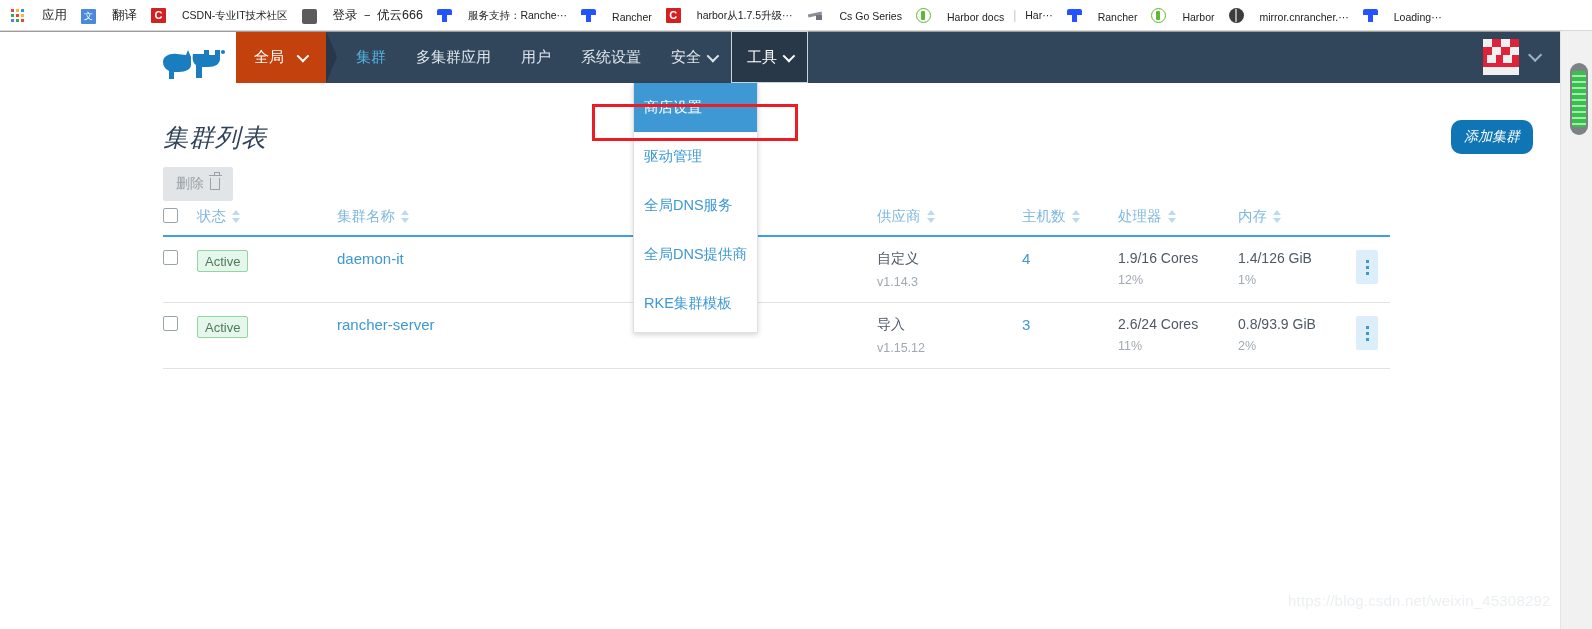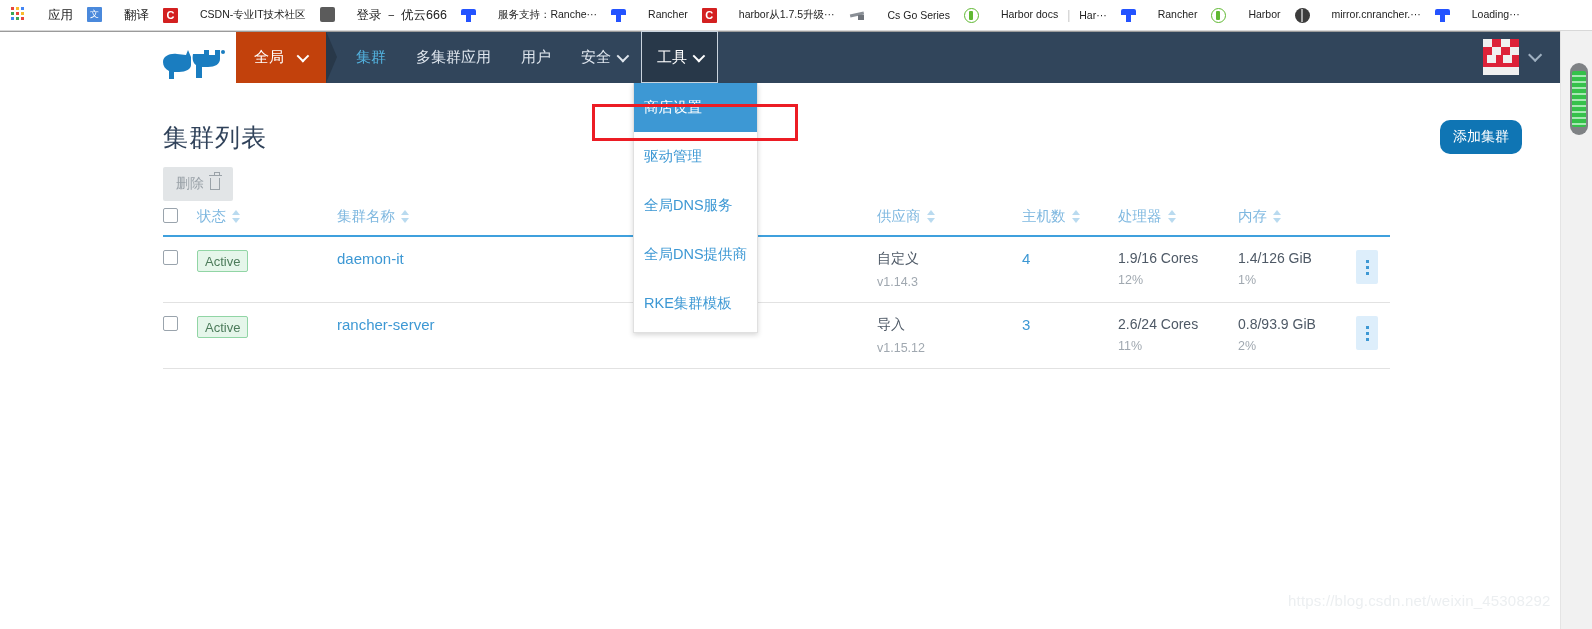--- a/index.html
+++ b/index.html
@@ -18,22 +18,22 @@
     background:#ffffff;
     border-bottom:1px solid #d8d8d8;
     display:flex;
     align-items:center;
     padding-left:4px;
     gap:0px;
     white-space:nowrap;
     overflow:hidden;
   }
   .bm{
-    display:flex; align-items:flex-start;
-    gap:22px;
+    display:flex; align-items:flex-end;
+    gap:16px;
     padding:2px 7px;
     font-size:12.5px;
     color:#222;
     cursor:default;
     flex:0 0 auto;
   }
   .bm .lbl{ font-family:"Liberation Sans","DejaVu Sans",sans-serif; }
   .bm-ico{ width:15px; height:15px; flex:0 0 auto; display:inline-block; position:relative;}
 
   
@@ -160,22 +160,23 @@
     position:absolute; left:592px; top:104px; width:206px; height:37px;
     border:3px solid #ec1c24;
     z-index:40;
     pointer-events:none;
   }
 
   
   #content{ position:absolute; left:0; top:83px; width:1560px; }
   #page-head{
     display:flex;align-items:center;
-    padding:30px 38px 0 163px;
+    padding:30px 27px 0 163px;
     height:78px;
+    font-style:italic;
   }
   #page-title{ font-size:25px; color:#30425a; font-weight:normal; letter-spacing:1px;}
   #add-cluster{
     margin-left:auto;
     background:#0f75b4; color:#fff;
     font-size:14px;
     padding:8px 13px;
     cursor:pointer;
     border-radius:10px;
   }
@@ -388,20 +389,23 @@
   </div>
 
   <div class="nav-item active first">
     <span>集群</span>
   </div>
   <div class="nav-item">
     <span>多集群应用</span>
   </div>
   <div class="nav-item">
     <span>用户</span>
+  </div>
+  <div class="nav-item">
+    <span>系统设置</span>
   </div>
   <div class="nav-item">
     <span>安全</span>
     <span class="caret"></span>
   </div>
   <div class="nav-item open">
     <span>工具</span>
     <span class="caret"></span>
   </div>
 

